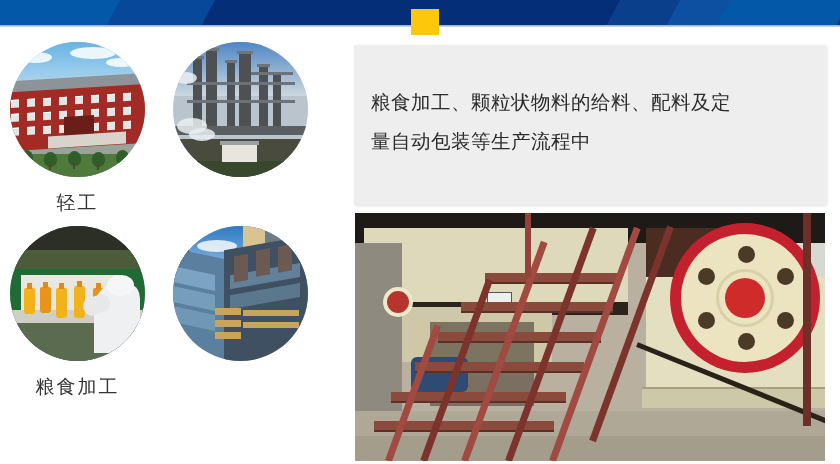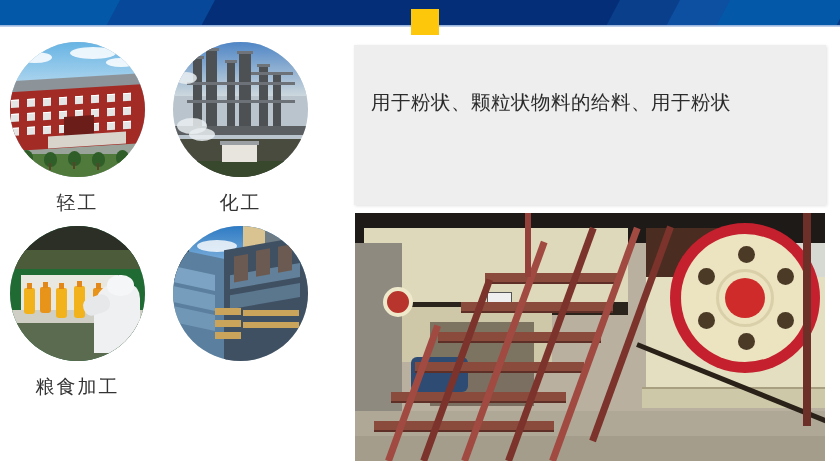--- a/index.html
+++ b/index.html
@@ -240,21 +240,20 @@
         <div class="tower" style="left:100px;top:30px;width:8px;height:58px;"></div>
         <div class="pipe" style="left:14px;top:40px;width:108px;height:3px;"></div>
         <div class="pipe" style="left:14px;top:58px;width:108px;height:3px;"></div>
         <div class="pipe" style="left:78px;top:30px;width:42px;height:3px;"></div>
         <div class="ch-band"></div>
         <div class="ch-hut"></div>
         <div class="steam" style="left:4px;top:76px;width:30px;height:16px;"></div>
         <div class="steam" style="left:16px;top:86px;width:26px;height:13px;"></div>
         <div class="steam" style="left:2px;top:30px;width:22px;height:12px;"></div>
       </div>
-      <div class="clabel">化工</div>
     </div>
 
     <div class="cell c2">
       <div class="circ">
         <div class="gr-bg"></div>
         <div class="gr-top"></div>
         <div class="gr-mach"></div>
         <div class="gr-floor"></div>
         <div class="gr-panel"></div>
         <div class="gr-belt"></div>
@@ -295,21 +294,22 @@
         <div class="cm-gold" style="left:42px;top:94px;width:26px;height:7px;"></div>
         <div class="cm-gold" style="left:42px;top:106px;width:26px;height:7px;"></div>
         <div class="cm-gold" style="left:70px;top:84px;width:56px;height:6px;"></div>
         <div class="cm-gold" style="left:70px;top:96px;width:56px;height:6px;"></div>
       </div>
     </div>
   </div>
 
   <div class="textpanel">
     <div class="tp-inner">
-      <p>用于粉状、颗粒状物料的给料、用于粉状</p>
+      <p>粮食加工、颗粒状物料的给料、配料及定</p>
+      <p>量自动包装等生产流程中</p>
     </div>
   </div>
 
   <div class="photo">
     <div class="ph-sky"></div>
     <div class="ph-wall"></div>
     <div class="ph-mach-l"></div>
     <div class="ph-dark-gap"></div>
     <div class="ph-mach-l2"></div>
     <div class="ph-concrete-l"></div>

